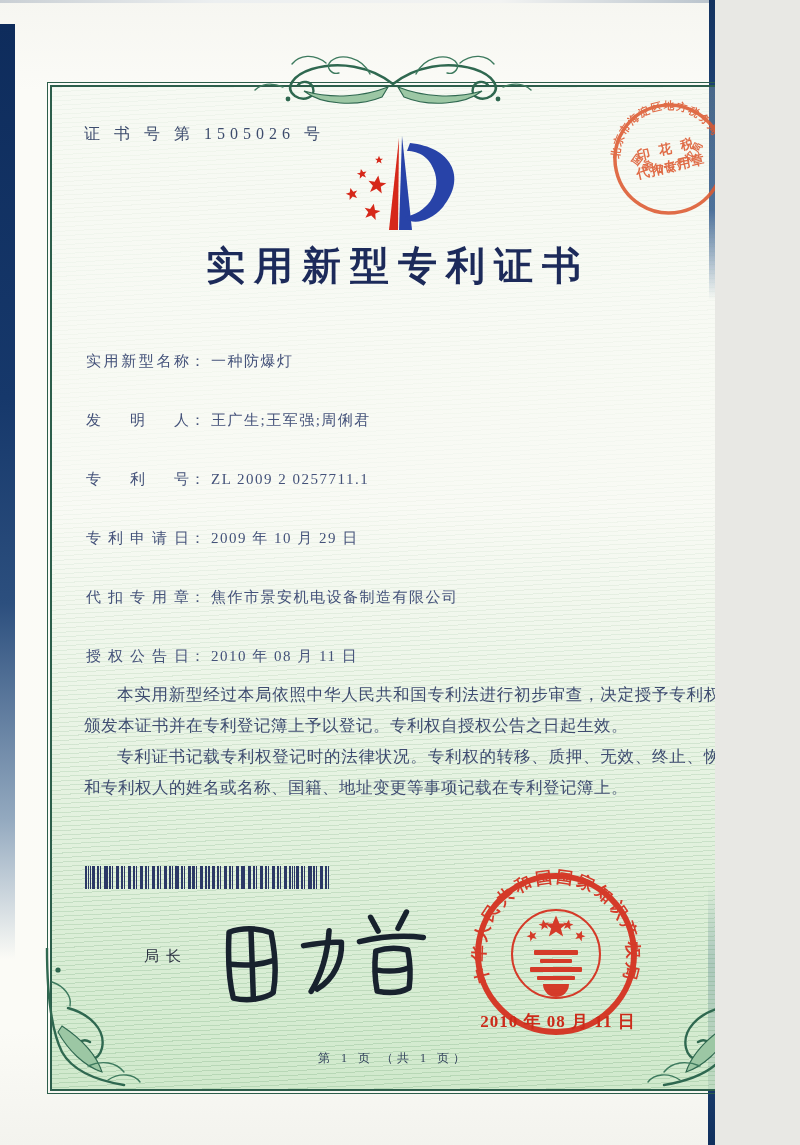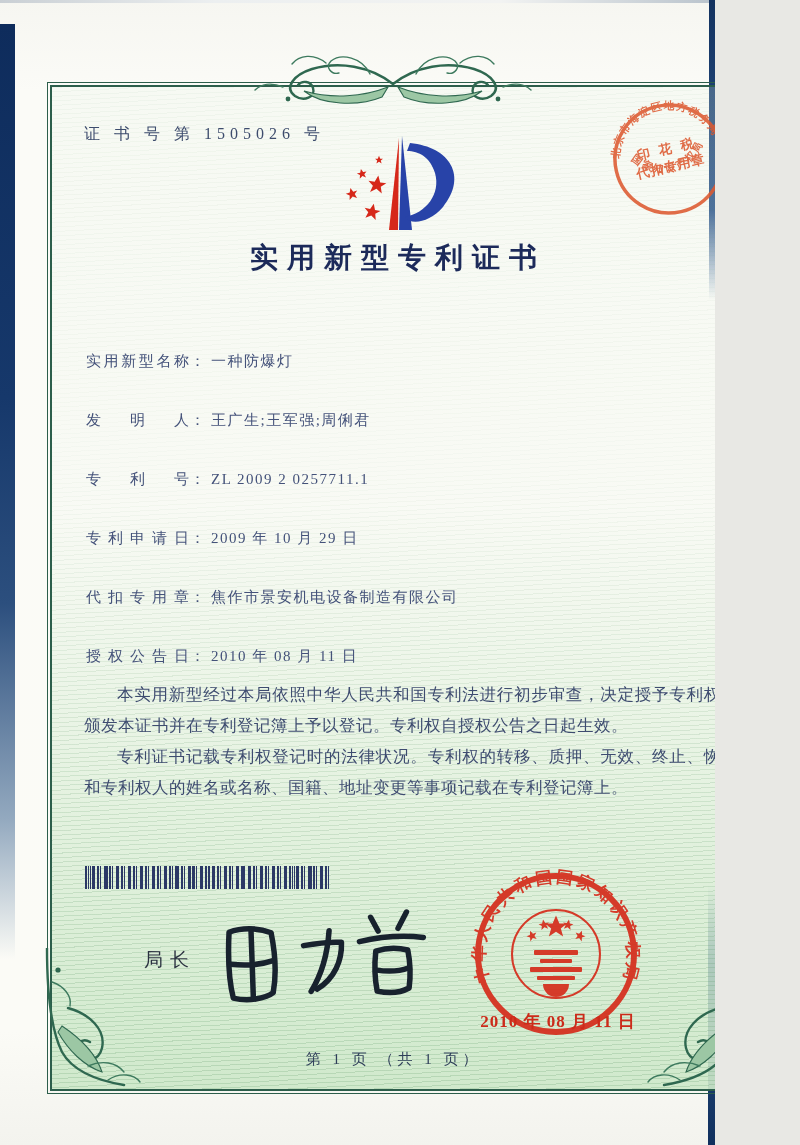--- a/index.html
+++ b/index.html
@@ -27,49 +27,49 @@
     -webkit-mask-image:linear-gradient(180deg,rgba(0,0,0,.22) 0%,rgba(0,0,0,.12) 38%,rgba(0,0,0,.75) 68%,#000 100%);
     mask-image:linear-gradient(180deg,rgba(0,0,0,.22) 0%,rgba(0,0,0,.12) 38%,rgba(0,0,0,.75) 68%,#000 100%);}
 
   .ornament{position:absolute;pointer-events:none;}
   .orn-stroke{fill:none;stroke:#2f6850;stroke-width:2.4;stroke-linecap:round;}
   .orn-thin{fill:none;stroke:#3d7a5e;stroke-width:1.4;stroke-linecap:round;}
   .orn-leaf{fill:#9cc7a4;stroke:#2f6850;stroke-width:1.1;}
 
   .cert-no{position:absolute;left:84px;top:124px;font-size:16px;letter-spacing:5px;color:#3d4c6d;}
   .title{position:absolute;left:47px;top:239px;width:693px;text-align:center;
-    font-size:28px;font-weight:bold;color:#1c2a5a;letter-spacing:9px;padding-left:9px;box-sizing:border-box;}
+    font-size:39px;font-weight:bold;color:#1c2a5a;letter-spacing:9px;padding-left:9px;box-sizing:border-box;}
 
   .fields{position:absolute;left:86px;top:351px;width:630px;font-size:15px;color:#44527a;}
   .field-row{display:flex;align-items:baseline;line-height:21px;margin-bottom:38px;white-space:nowrap;}
   .field-label{display:inline-block;width:104px;text-align:justify;text-align-last:justify;letter-spacing:1px;}
   .field-sep{display:inline-block;margin-right:6px;}
   .field-value{letter-spacing:1.5px;text-align:center;}
 
   .body-text{position:absolute;left:84px;top:679px;width:654px;font-size:16.5px;line-height:31px;
     color:#3e4c70;text-align:justify;letter-spacing:.5px;}
   .body-text p{margin:0;text-indent:2em;font-family:Liberation Serif, serif;}
 
   .barcode{position:absolute;left:85px;top:866px;width:247px;height:23px;
     background:
       repeating-linear-gradient(90deg,#2b3866 0 2px,transparent 2px 3px,#2b3866 3px 4px,transparent 4px 7px,#2b3866 7px 10px,transparent 10px 12px),
       repeating-linear-gradient(90deg,transparent 0 5px,#2b3866 5px 6px,transparent 6px 17px);}
 
-  .sig-label{position:absolute;left:144px;top:947px;font-size:19px;letter-spacing:7px;color:#2a3140;text-align:center;}
+  .sig-label{position:absolute;left:144px;top:947px;font-size:15px;letter-spacing:7px;color:#2a3140;text-align:center;}
   .sig-name{position:absolute;left:212px;top:903px;width:220px;height:110px;transform:rotate(-2deg);}
   .sig-stroke{fill:none;stroke:#18222e;stroke-width:5.5;stroke-linecap:round;stroke-linejoin:round;}
 
   .seal{position:absolute;left:470px;top:868px;width:172px;height:172px;opacity:.94;}
   .seal-date{position:absolute;left:468px;top:1010px;width:180px;text-align:center;
     font-size:17px;font-weight:bold;color:#cc2b1a;letter-spacing:1px;}
 
   .tax-stamp{position:absolute;left:608px;top:98px;width:122px;height:122px;transform:rotate(-13deg);opacity:.88;}
 
   .footer-page{position:absolute;left:47px;top:1050px;width:693px;text-align:center;
-    font-size:15px;letter-spacing:4px;color:#2e3e59;}
+    font-size:12px;letter-spacing:4px;color:#2e3e59;}
 </style>
 </head>
 <body>
 
 <div class="photo">
 
   <div class="edge-top"></div>
   <div class="edge-left"></div>
   <div class="edge-right-top"></div>
   <div class="edge-right-bottom"></div>

